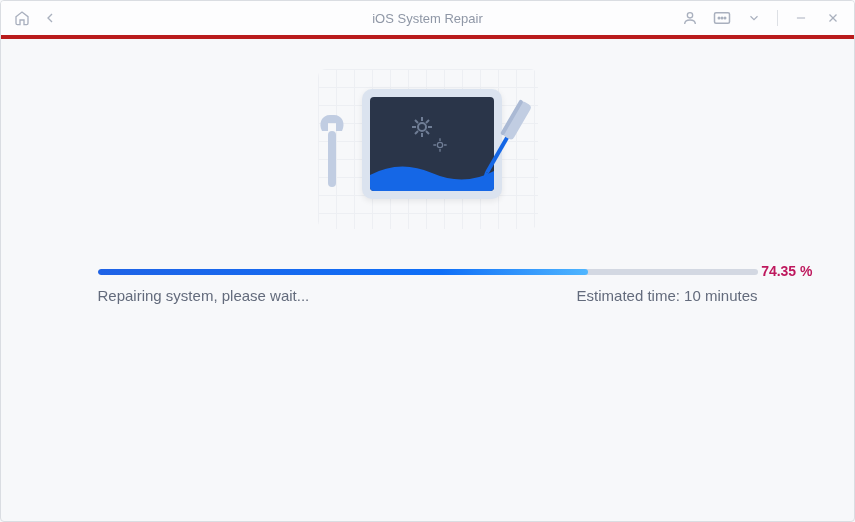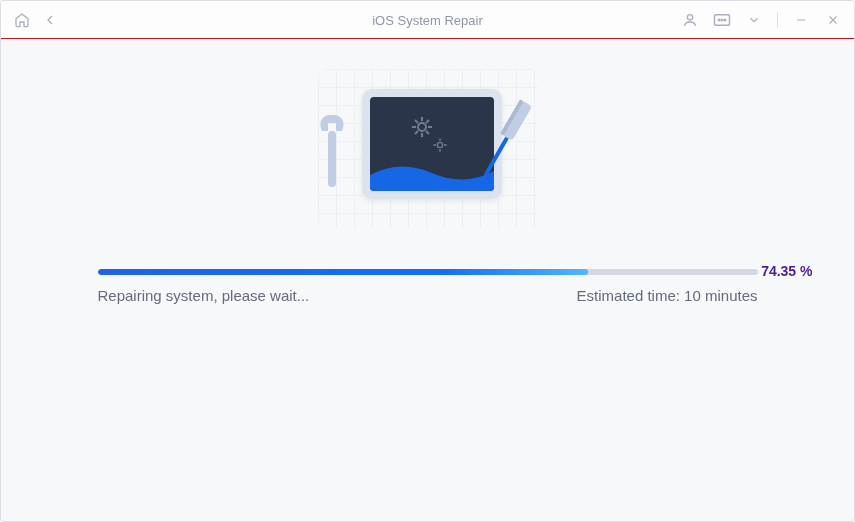--- a/index.html
+++ b/index.html
@@ -12,21 +12,21 @@
       border: 1px solid #dadde2;
       border-radius: 4px;
       overflow: hidden;
     }
     .titlebar {
       height: 38px;
       background: #fdfdfe;
       display: flex;
       align-items: center;
       padding: 16px 12px;
-      border-bottom: 1px solid #b91c1c;
+      border-bottom: 4px solid #b91c1c;
       position: relative;
     }
     .titlebar-left {
       display: flex;
       align-items: center;
       gap: 10px;
     }
     .titlebar-center {
       position: absolute;
       left: 0; right: 0;
@@ -157,21 +157,21 @@
     .progress-bar-fill {
       position: absolute;
       left: 0; top: 0; bottom: 0;
       background: linear-gradient(90deg, #1f63e6 0%, #0f6ff7 70%, #4fb6ff 100%);
       border-radius: 3px;
     }
     .progress-pct {
       position: absolute;
       right: -55px;
       top: -6px;
-      color: #4c1d95;
+      color: #be185d;
       font-weight: 700;
       font-size: 14px;
     }
     .progress-labels {
       display: flex;
       justify-content: space-between;
       margin-top: 12px;
       font-size: 15px;
       color: #636b7c;
     }

